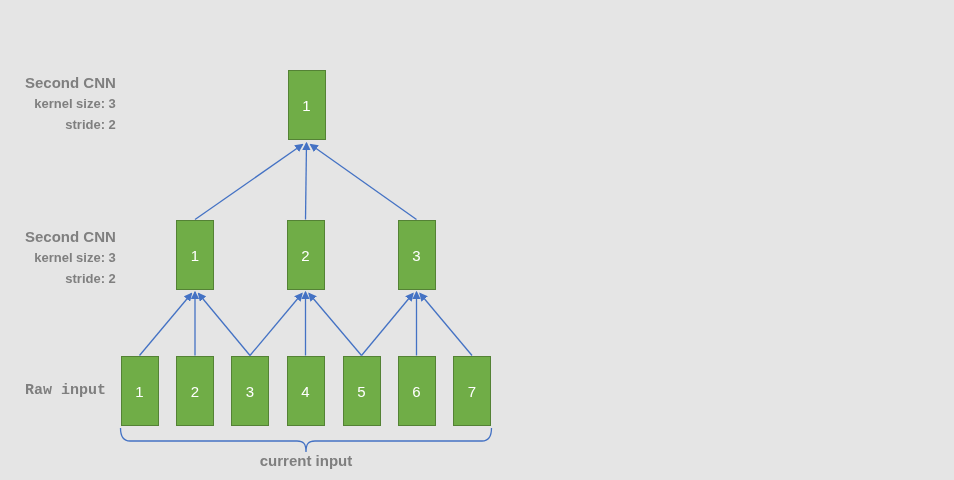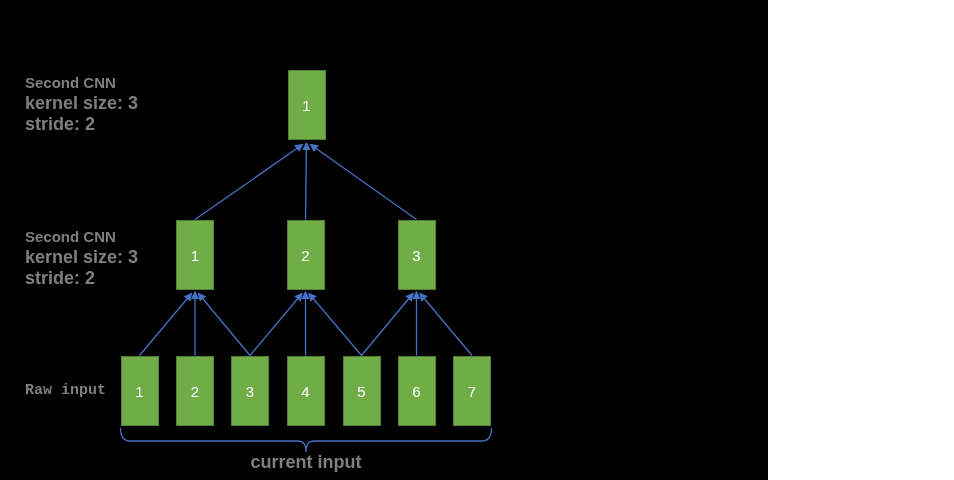--- a/index.html
+++ b/index.html
@@ -3,23 +3,23 @@
 <meta charset="utf-8">
 <style>
   html, body {
     margin: 0;
     padding: 0;
     background: #ffffff;
     font-family: "Liberation Sans", sans-serif;
   }
   .canvas {
     position: relative;
-    width: 768px;
+    width: 954px;
     height: 480px;
-    background: #000000;
+    background: #e5e5e5;
     overflow: hidden;
   }
   .connections-layer {
     position: absolute;
     left: 0;
     top: 0;
     width: 954px;
     height: 480px;
     pointer-events: none;
   }
@@ -27,22 +27,23 @@
     position: absolute;
     color: #7f7f7f;
     font-weight: bold;
     white-space: nowrap;
   }
   .label-title {
     font-size: 15px;
     line-height: 21px;
   }
   .label-line {
-    font-size: 18px;
+    font-size: 13px;
     line-height: 21px;
+    text-align: right;
   }
   .node {
     position: absolute;
     width: 38px;
     height: 70px;
     background: #70ad47;
     border: 1.5px solid #548235;
     box-sizing: border-box;
     display: flex;
     align-items: center;
@@ -51,21 +52,21 @@
     font-size: 15px;
   }
   .brace-label {
     position: absolute;
     left: 120px;
     top: 452px;
     width: 372px;
     text-align: center;
     color: #7f7f7f;
     font-weight: bold;
-    font-size: 18px;
+    font-size: 15px;
   }
 </style>
 </head>
 <body>
 
 <div class="canvas">
 
   <svg class="connections-layer" viewBox="0 0 954 480" xmlns="http://www.w3.org/2000/svg">
     <defs>
       <marker id="arrow" viewBox="0 0 10 10" refX="8.5" refY="5" markerWidth="6.5" markerHeight="6.5" orient="auto-start-reverse">

